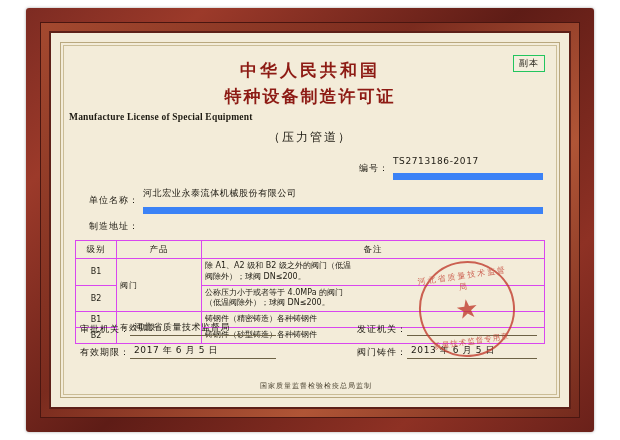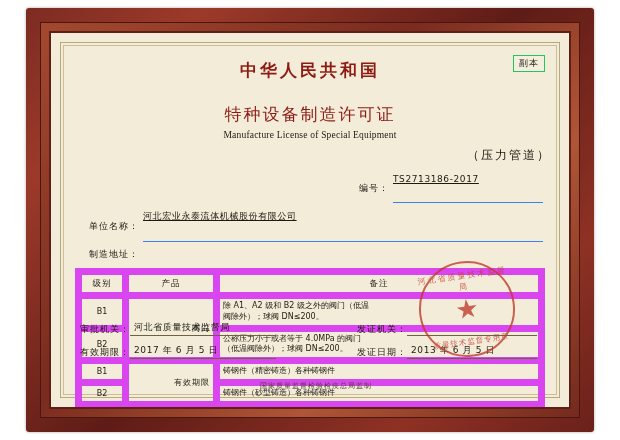--- a/index.html
+++ b/index.html
@@ -96,44 +96,44 @@
     font-size: 17px;
     font-weight: bold;
     color: #8d1b14;
     letter-spacing: 3px;
     margin-top: 12px;
     font-family: "DejaVu Sans", sans-serif;
   }
   .title-zh2 {
     text-align: center;
     font-size: 17px;
-    font-weight: normal;
+    font-weight: bold;
     color: #8d1b14;
     letter-spacing: 2px;
-    margin-top: 21px;
+    margin-top: 3px;
   }
   .title-en1 {
-    text-align: center;
+    text-align: left;
     font-size: 9.5px;
-    font-weight: normal;
+    font-weight: bold;
     color: #1d1a12;
     margin-top: 4px;
     letter-spacing: 0.2px;
     font-family: "Liberation Serif", serif;
   }
   .title-en2 {
     text-align: center;
     font-size: 9.5px;
     font-weight: bold;
     color: #1d1a12;
     margin-top: 1px;
     font-family: "Liberation Serif", serif;
   }
   .subtitle-box {
-    text-align: right;
+    text-align: center;
     margin-top: 7px;
     font-size: 12px;
     color: #1d1a12;
     letter-spacing: 2px;
   }
 
   
   .meta {
     margin-top: 10px;
     padding-left: 20px;
@@ -150,24 +150,23 @@
     justify-content: flex-end;
     margin-bottom: 7px;
   }
   .meta-label {
     white-space: nowrap;
     letter-spacing: 1px;
   }
   .meta-value {
     flex: 1;
     margin-left: 4px;
-    border-bottom: 1px solid #3b82f6;
-    padding-bottom: 18px;
+    border-bottom: 7px solid #3b82f6;
+    padding-bottom: 7px;
     letter-spacing: 0.6px;
-    text-decoration: underline;
   }
   .meta-value.short {
     flex: 0 0 150px;
   }
 
   .statement {
     margin-top: 8px;
     padding-left: 20px;
     font-size: 9px;
     letter-spacing: 0.8px;
@@ -177,33 +176,33 @@
   
   table.cert-table {
     margin: 7px auto 0 auto;
     width: 470px;
     border-collapse: collapse;
     font-size: 8px;
     color: #1d1a12;
   }
   table.cert-table th,
   table.cert-table td {
-    border: 7px solid #d946ef;
+    border: 1px solid #d946ef;
     padding: 2px 3px;
     vertical-align: middle;
   }
   table.cert-table th {
     text-align: center;
     font-weight: normal;
     letter-spacing: 1px;
     height: 13px;
     font-size: 8.5px;
   }
   .col-level { width: 34px; text-align: center; }
-  .col-product { width: 78px; text-align: right; letter-spacing: 1px; }
+  .col-product { width: 78px; text-align: left; letter-spacing: 1px; }
   .col-remark { text-align: left; line-height: 1.35; }
 
   
   .footer {
     position: absolute;
     left: 11px; right: 14px;
     bottom: 26px;
     font-size: 9px;
     color: #1d1a12;
   }
@@ -339,21 +338,21 @@
                 <span class="f-label">审批机关：</span>
                 <span class="f-value w1">河北省质量技术监督局</span>
                 <span class="f-gap"></span>
                 <span class="f-label">发证机关：</span>
                 <span class="f-value w2"></span>
               </div>
               <div class="footer-row">
                 <span class="f-label">有效期限：</span>
                 <span class="f-value w1">2017 年 6 月 5 日</span>
                 <span class="f-gap"></span>
-                <span class="f-label">发证日期：</span>
+                <span class="f-label">阀门铸件：</span>
                 <span class="f-value w2">2013 年 6 月 5 日</span>
               </div>
             </div>
 
             <div class="seal">
               <div class="seal-text-top">河北省质量技术监督局</div>
               <div class="seal-star">★</div>
               <div class="seal-text-bottom">质量技术监督专用章</div>
             </div>
 

